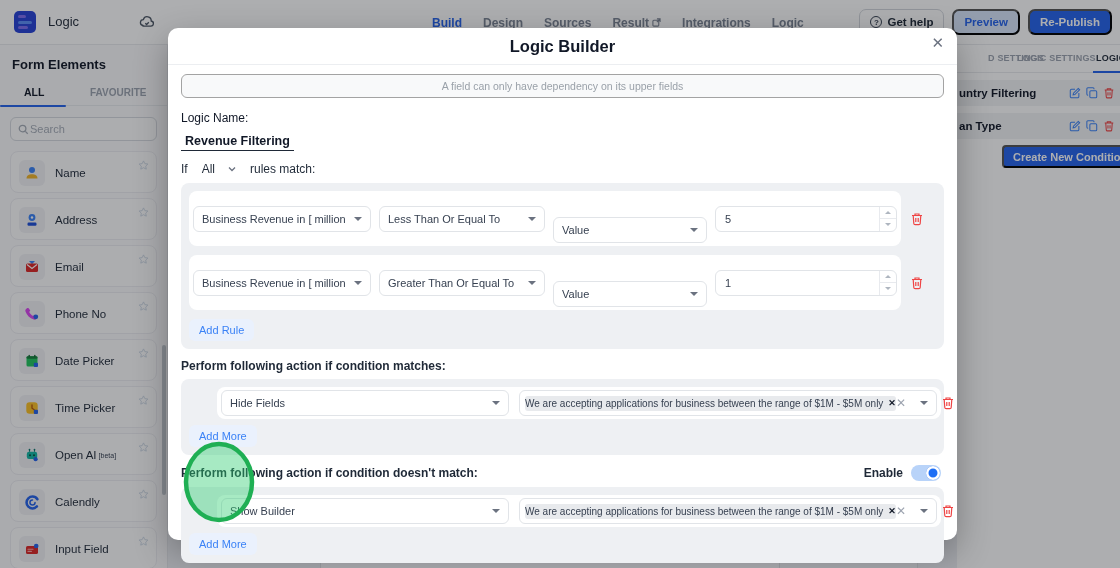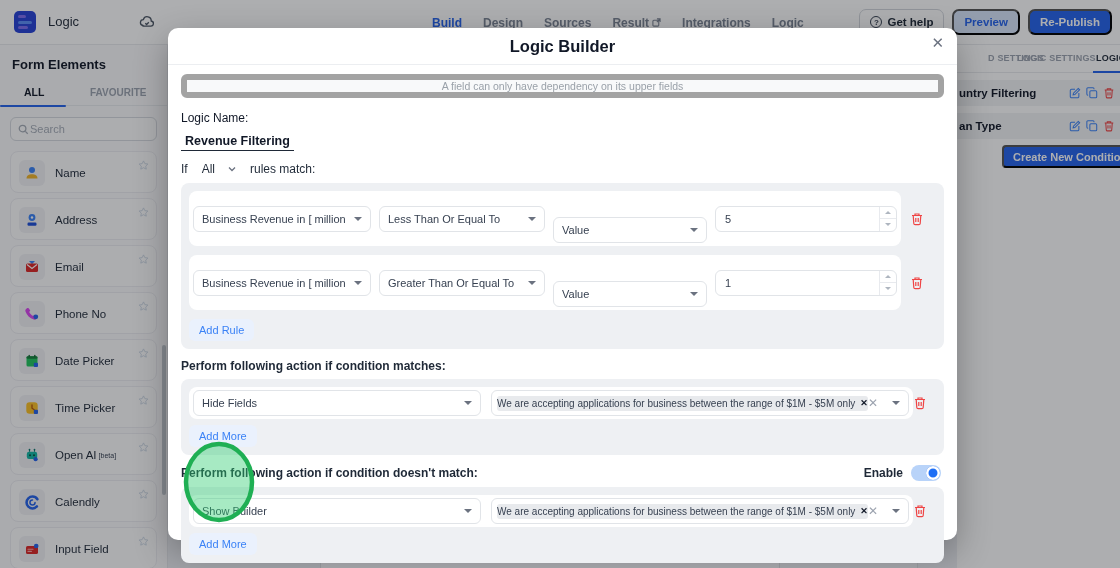--- a/index.html
+++ b/index.html
@@ -61,21 +61,21 @@
 
   
   .backdrop { position:absolute; inset:0; background:rgba(15,18,24,0.34); z-index:5; }
 
   
   .modal { position:absolute; left:168px; top:28px; width:789px; height:512px; background:#fff; border-radius:10px; box-shadow:0 12px 34px rgba(0,0,0,.30); z-index:10; }
   .m-head { position:relative; height:37px; border-bottom:1px solid #eceef1; display:flex; align-items:center; justify-content:center; }
   .m-title { font-size:16.5px; font-weight:700; color:#111827; }
   .m-close { position:absolute; right:13px; top:7px; font-size:15px; color:#6b7280; cursor:pointer; line-height:1; }
   .m-body { padding:0 13px; }
-  .banner { margin-top:9px; height:24px; background:#f8f9fa; border:6px solid #a3a3a3; border-radius:6px; display:flex; align-items:center; justify-content:center; font-size:10.5px; color:#9aa1a9; }
+  .banner { margin-top:9px; height:24px; background:#f8f9fa; border:1px solid #a3a3a3; border-radius:6px; display:flex; align-items:center; justify-content:center; font-size:10.5px; color:#9aa1a9; }
   .lname-row { margin-top:13px; display:flex; justify-content:flex-end; align-items:baseline; gap:9px; padding-right:3px;flex-direction:column; }
   .lname-label { font-size:12px; color:#111827; font-weight:500; }
   .lname-value { font-size:12.5px; font-weight:700; color:#111827; border-bottom:1px solid #1f2937; padding:0 4px 2px 4px; }
   .if-row { margin-top:11px; display:flex; align-items:center; gap:14px; font-size:12px; color:#1f2937; }
   .if-row .mode { display:flex; align-items:center; gap:13px; cursor:pointer; }
   .box { background:#eef0f3; border-radius:8px; padding:8px; }
   .rules-box { margin-top:7px; }
   .rule-line { display:flex; align-items:center; margin-bottom:9px; }
   .rule-row { display:flex; align-items:center; gap:8px; background:#fff; border-radius:8px; padding:3px 4px; width:712px; }
   .sel { height:26px; border:1px solid #e1e4e8; border-radius:6px; background:#fff; display:flex; align-items:center; padding:0 8px; font-size:11px; color:#374151; cursor:pointer; }
@@ -90,21 +90,21 @@
   .tri-u { width:0; height:0; border-left:3px solid transparent; border-right:3px solid transparent; border-bottom:3.5px solid #aeb5bf; }
   .tri-d { width:0; height:0; border-left:3px solid transparent; border-right:3px solid transparent; border-top:3.5px solid #aeb5bf; }
   .trash-wrap { margin-left:auto; margin-right:12px; cursor:pointer; display:flex; }
   .pill-btn { display:inline-flex; align-items:center; height:22px; padding:0 10px; background:#eaf1fd; color:#3b82f6; font-size:11px; font-weight:500; border-radius:6px; cursor:pointer; }
   .sec-label { margin-top:10px; font-size:12px; font-weight:600; color:#1f2937; display:flex; align-items:center; }
   .enable-wrap { margin-left:auto; display:flex; align-items:center; gap:8px; padding-right:3px; }
   .toggle { width:30px; height:16px; border-radius:9px; background:#b8d3f9; position:relative; cursor:pointer; }
   .toggle .knob { position:absolute; right:1px; top:1px; width:14px; height:14px; border-radius:50%; background:#1d6ef5; box-shadow:inset 0 0 0 2.5px #fff; }
   .action-box { margin-top:6px; }
   .action-row { display:flex; align-items:center; }
-  .a-row-white { display:flex; align-items:center; gap:10px; background:#fff; border-radius:8px; padding:3px 4px; width:744px; }
+  .a-row-white { display:flex; align-items:center; gap:10px; background:#fff; border-radius:8px; padding:3px 4px; width:744px;margin-left:28px; }
   .w-action { width:288px; }
   .multi { height:26px; flex:1; border:1px solid #e1e4e8; border-radius:6px; background:#fff; display:flex; align-items:center; padding:0 8px 0 5px; }
   .chip { display:flex; align-items:center; gap:5px; background:#e8eaed; border-radius:3px; padding:2px 0; font-size:10px; color:#374151; white-space:nowrap; }
   .chip b { font-size:9px; color:#111827; cursor:pointer; }
   .multi .clear { margin-left:auto; color:#9ca3af; font-size:12px; cursor:pointer; padding-right:8px; }
   .add-more { margin-top:6px; }
   .save-btn { margin:9px 0 0 2px; display:inline-flex; align-items:center; height:23px; padding:0 11px; background:#2563eb; color:#fff; font-size:11.5px; font-weight:600; border-radius:6px; cursor:pointer; }
 
   
   .hl { position:absolute; left:174px; top:434px; z-index:20; pointer-events:none; }

